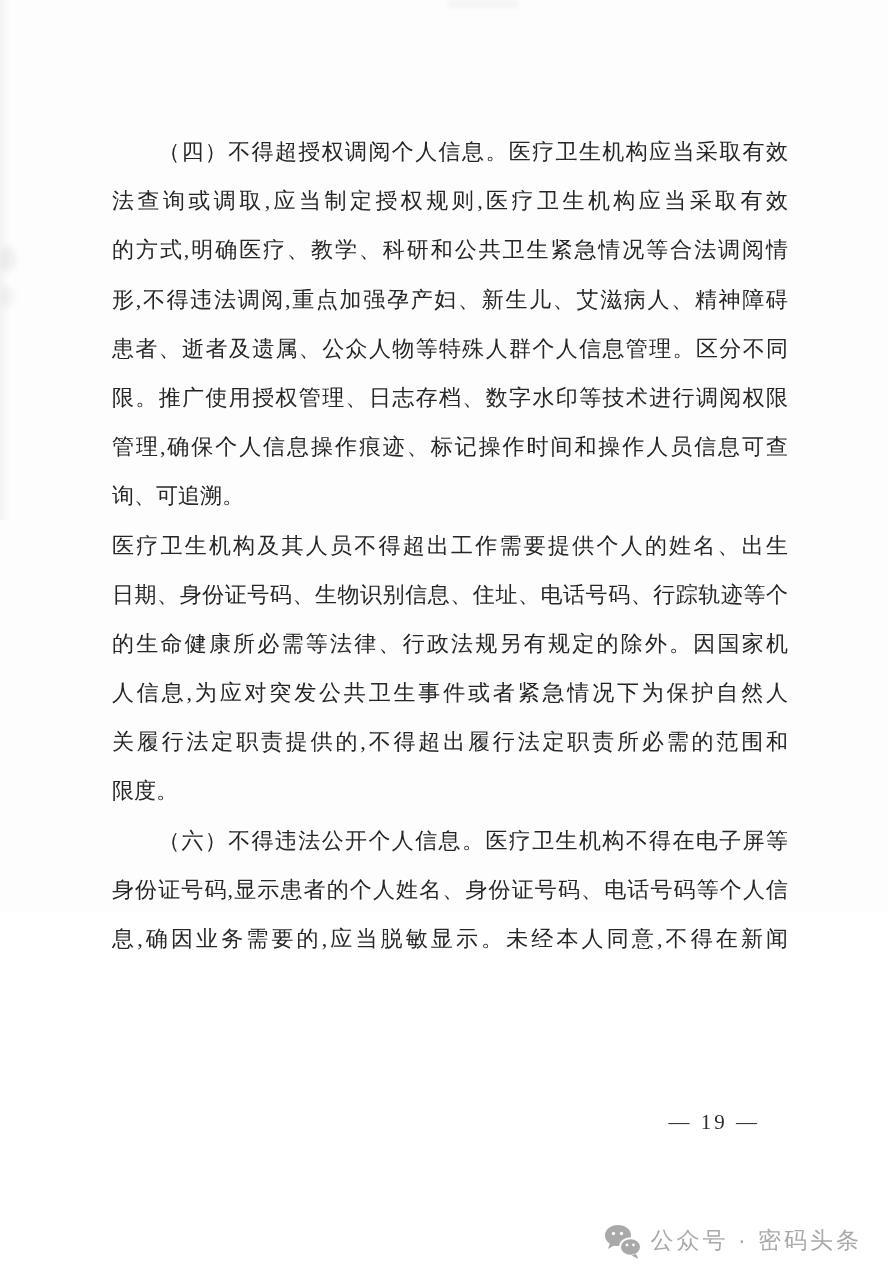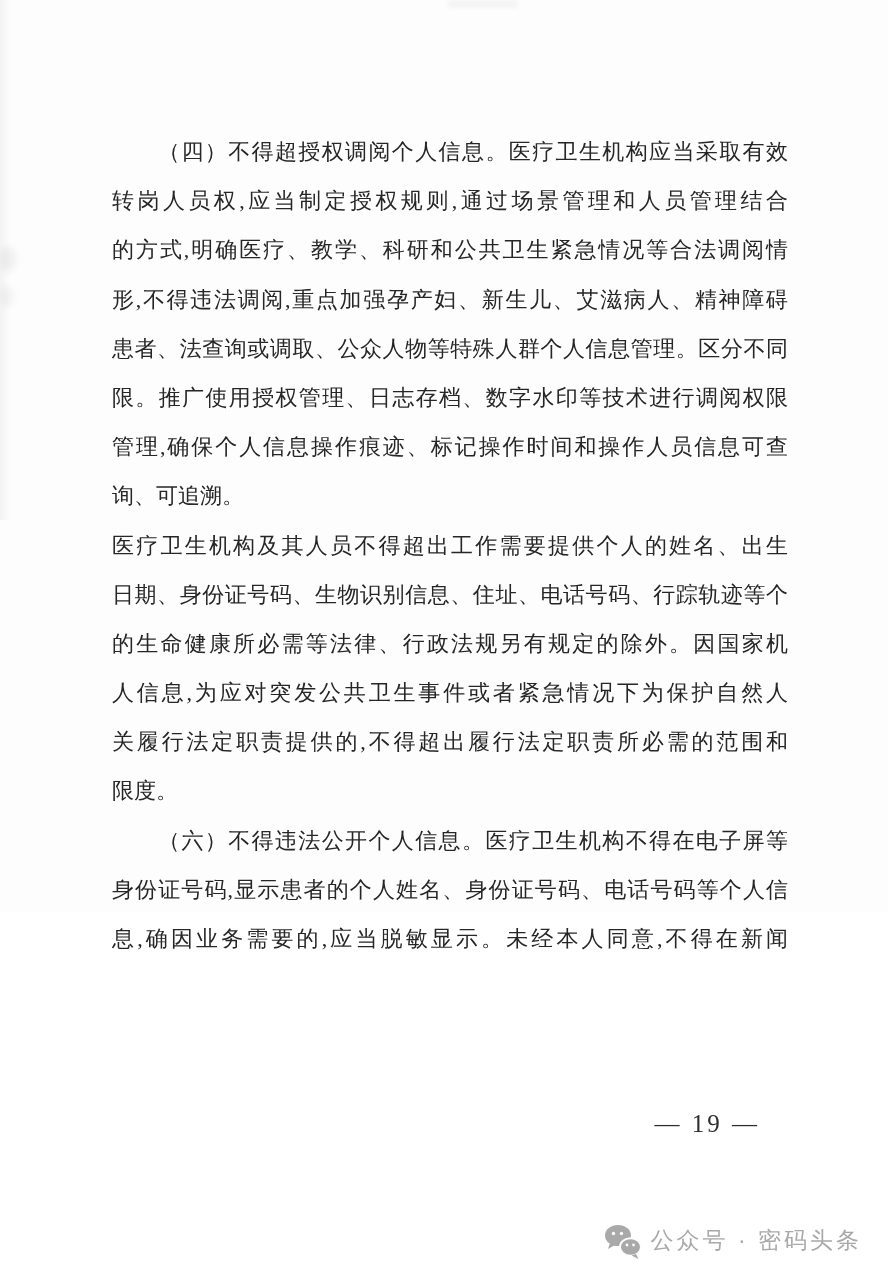--- a/index.html
+++ b/index.html
@@ -68,21 +68,21 @@
   .line.first {
     text-indent: 46px;
   }
   .line.end {
     text-align-last: left;
   }
   .page-number {
     position: absolute;
     top: 1110px;
     right: 128px;
-    font-size: 25px;
+    font-size: 21px;
     color: #2e2e2e;
     letter-spacing: 3px;
   }
   .watermark {
     position: absolute;
     top: 1222px;
     right: 26px;
     display: flex;
     align-items: center;
     gap: 9px;
@@ -106,24 +106,24 @@
 
 <div class="page">
 
   <div class="scan-edge-left"></div>
   <div class="scan-smudge-a"></div>
   <div class="scan-smudge-b"></div>
   <div class="scan-smudge-top"></div>
 
   <main class="text-block" id="paragraphs">
       <div class="line first">（四）不得超授权调阅个人信息。医疗卫生机构应当采取有效</div>
-      <div class="line">转岗人员权,应当制定授权规则,通过场景管理和人员管理结合</div>
+      <div class="line">法查询或调取,应当制定授权规则,医疗卫生机构应当采取有效</div>
       <div class="line">的方式,明确医疗、教学、科研和公共卫生紧急情况等合法调阅情</div>
       <div class="line">形,不得违法调阅,重点加强孕产妇、新生儿、艾滋病人、精神障碍</div>
-      <div class="line">患者、法查询或调取、公众人物等特殊人群个人信息管理。区分不同</div>
+      <div class="line">患者、逝者及遗属、公众人物等特殊人群个人信息管理。区分不同</div>
       <div class="line">限。推广使用授权管理、日志存档、数字水印等技术进行调阅权限</div>
       <div class="line">管理,确保个人信息操作痕迹、标记操作时间和操作人员信息可查</div>
       <div class="line end">询、可追溯。</div>
       <div class="line">医疗卫生机构及其人员不得超出工作需要提供个人的姓名、出生</div>
       <div class="line">日期、身份证号码、生物识别信息、住址、电话号码、行踪轨迹等个</div>
       <div class="line">的生命健康所必需等法律、行政法规另有规定的除外。因国家机</div>
       <div class="line">人信息,为应对突发公共卫生事件或者紧急情况下为保护自然人</div>
       <div class="line">关履行法定职责提供的,不得超出履行法定职责所必需的范围和</div>
       <div class="line end">限度。</div>
       <div class="line first">（六）不得违法公开个人信息。医疗卫生机构不得在电子屏等</div>

